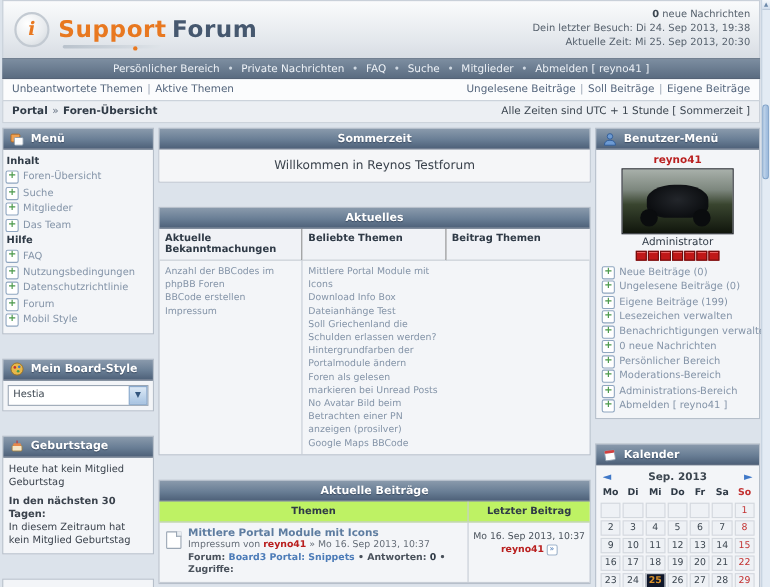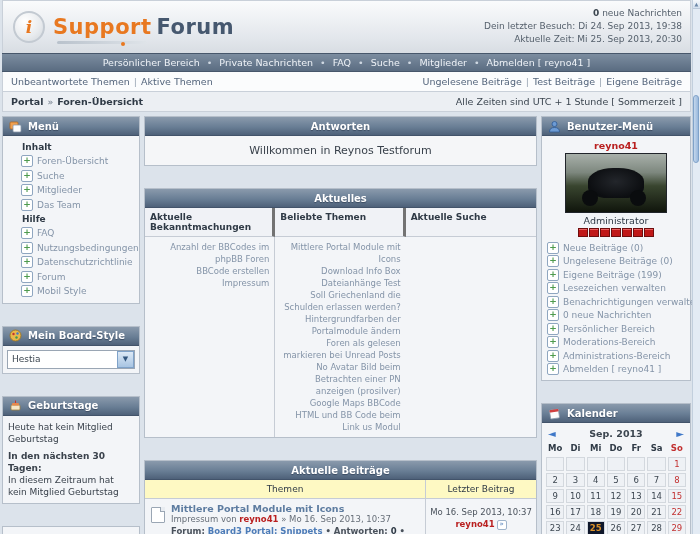--- a/index.html
+++ b/index.html
@@ -40,21 +40,21 @@
   .col-center{flex:1;min-width:0;}
   .col-right{width:150px;flex:none;}
   
   .block{border:1px solid #b6bfca;background:#f3f5f8;margin-bottom:22px;}
   .bh{height:18px;background:linear-gradient(#8a9aac,#697e95 55%,#4e6179);color:#fff;
       font-size:10px;font-weight:bold;display:flex;align-items:center;padding:0 6px;gap:6px;
       border-bottom:1px solid #42536a;text-shadow:0 1px 1px #3a4a60;}
   .bh.centered{justify-content:center;}
   .bicon{width:13px;height:13px;flex:none;display:inline-block;}
   
-  .menu-body{padding:4px 18px;font-size:9px;}
+  .menu-body{padding:4px 2px;font-size:9px;}
   .menu-group-h{font-weight:bold;color:#2f3a46;margin:2px 0 2px 1px;}
   .menu-item{display:flex;align-items:center;gap:4px;height:14.5px;}
   .menu-item a{color:#8494a8;text-decoration:none;}
   .plus-icon{width:10px;height:10px;flex:none;border:1px solid #8fa6c0;border-radius:2px;background:#fff;
       color:#4d9a4d;font-size:9px;line-height:8px;text-align:center;font-weight:bold;}
   
   .select-body{padding:4px;}
   .fake-select{height:17px;border:1px solid #9aa6b4;background:#fff;display:flex;align-items:center;
       justify-content:space-between;font-size:9px;color:#3c4650;padding-left:4px;}
   .sel-btn{width:15px;height:15px;background:linear-gradient(#dce9f6,#a8c4e2);border:1px solid #7fa2c9;
@@ -69,26 +69,26 @@
       border:5px solid #c9ced3;box-shadow:0 0 0 1px #9aa2aa, inset 0 2px 4px rgba(255,255,255,.5);}
   .tick{position:absolute;left:50%;top:50%;width:1.5px;height:46px;margin-left:-0.75px;margin-top:-46px;
       transform-origin:50% 100%;}
   .tick:after{content:"";position:absolute;top:2px;left:0;width:1.5px;height:7px;background:#eaf4fa;}
   .hand{position:absolute;left:50%;top:50%;transform-origin:50% 100%;background:#16202a;}
   .hand.s{width:1px;height:40px;margin:-40px 0 0 -.5px;background:#40454a;}
   
   .welcome-body{background:#f5f6f8;text-align:center;font-size:11px;color:#3a424c;padding:8px 0;}
   .news-grid{display:grid;grid-template-columns:1fr 1fr 1fr;}
   .news-hcell{font-size:9px;font-weight:bold;color:#2f3a46;padding:4px 5px;border-bottom:1px solid #c6ccd5;
-      border-right:3px solid #737373;background:#f0f2f6;}
+      border-right:1px solid #737373;background:#f0f2f6;}
   .news-bcell{font-size:8.5px;line-height:12px;padding:4px 5px;border-right:1px solid #c6ccd5;min-height:144px;}
   .news-hcell:nth-child(3n),.news-bcell:nth-last-child(1){border-right:none;}
-  .news-bcell a{color:#8494a8;text-decoration:none;display:block;text-align:right;}
-  
-  .rp-head{display:flex;border-bottom:1px solid #c6ccd5;background:#fef9c3;font-size:9px;font-weight:normal;color:#2f3a46;}
+  .news-bcell a{color:#8494a8;text-decoration:none;display:block;}
+  
+  .rp-head{display:flex;border-bottom:1px solid #c6ccd5;background:#bef264;font-size:9px;font-weight:bold;color:#2f3a46;}
   .rp-head .c1{flex:1;text-align:center;padding:4px 0;border-right:1px solid #c6ccd5;}
   .rp-head .c2{width:110px;flex:none;text-align:center;padding:4px 0;}
   .rp-row{display:flex;border-bottom:1px solid #c6ccd5;}
   .rp-icon-cell{width:26px;flex:none;display:flex;align-items:flex-start;justify-content:center;padding-top:8px;}
   .page-icon{width:12px;height:14px;background:#fff;border:1px solid #9aa6b4;border-radius:1px;position:relative;}
   .page-icon:after{content:"";position:absolute;right:-1px;top:-1px;width:4px;height:4px;background:#e8ecf1;border-left:1px solid #9aa6b4;border-bottom:1px solid #9aa6b4;}
   .rp-main{flex:1;min-width:0;padding:4px 4px 4px 0;border-right:1px solid #c6ccd5;}
   .rp-title{font-size:9.5px;font-weight:bold;color:#5d7ca0;display:flex;align-items:center;gap:3px;}
   .rp-meta{font-size:8.5px;color:#666e78;line-height:11.5px;}
   .rp-meta .usr{font-weight:bold;}
@@ -161,21 +161,21 @@
       <span class="nav-sep">•</span>
       <a>Suche</a>
       <span class="nav-sep">•</span>
       <a>Mitglieder</a>
       <span class="nav-sep">•</span>
       <a>Abmelden [ reyno41 ]</a>
     </div>
 
   <div class="subnav">
     <div><a>Unbeantwortete Themen</a><span class="pipe">|</span><a>Aktive Themen</a></div>
-    <div><a>Ungelesene Beiträge</a><span class="pipe">|</span><a>Test Beiträge</a><span class="pipe">|</span><a>Eigene Beiträge</a></div>
+    <div><a>Ungelesene Beiträge</a><span class="pipe">|</span><a>Soll Beiträge</a><span class="pipe">|</span><a>Eigene Beiträge</a></div>
   </div>
 
   <div class="crumb">
     <div>
       <a href="#">Portal</a><span class="sep">»</span><a href="#">Foren-Übersicht</a>
     </div>
     <div>Alle Zeiten sind UTC + 1 Stunde [ Sommerzeit ]</div>
   </div>
 
   <div class="cols">
@@ -275,48 +275,47 @@
             <div class="hand s" style="transform:rotate(28deg)"></div>
 
           </div>
         </div>
       </div>
     </div>
 
     <div class="col-center">
       <div class="block">
         <div class="bh centered">
-          <span>Antworten</span>
+          <span>Sommerzeit</span>
         </div>
         <div class="welcome-body">Willkommen in Reynos Testforum</div>
       </div>
 
       <div class="block">
         <div class="bh centered">
           <span>Aktuelles</span>
         </div>
         <div class="news-grid">
             <div class="news-hcell">Aktuelle Bekanntmachungen</div>
             <div class="news-hcell">Beliebte Themen</div>
-            <div class="news-hcell">Aktuelle Suche</div>
+            <div class="news-hcell">Beitrag Themen</div>
             <div class="news-bcell">
               <a>Anzahl der BBCodes im phpBB Foren</a>
               <a>BBCode erstellen</a>
               <a>Impressum</a>
             </div>
             <div class="news-bcell">
               <a>Mittlere Portal Module mit Icons</a>
               <a>Download Info Box</a>
               <a>Dateianhänge Test</a>
               <a>Soll Griechenland die Schulden erlassen werden?</a>
               <a>Hintergrundfarben der Portalmodule ändern</a>
               <a>Foren als gelesen markieren bei Unread Posts</a>
               <a>No Avatar Bild beim Betrachten einer PN anzeigen (prosilver)</a>
               <a>Google Maps BBCode</a>
-              <a>HTML und BB Code beim Link us Modul</a>
             </div>
           </div>
       </div>
 
       <div class="block">
         <div class="bh centered">
           <span>Aktuelle Beiträge</span>
         </div>
         <div class="rp-head">
           <div class="c1">Themen</div>

